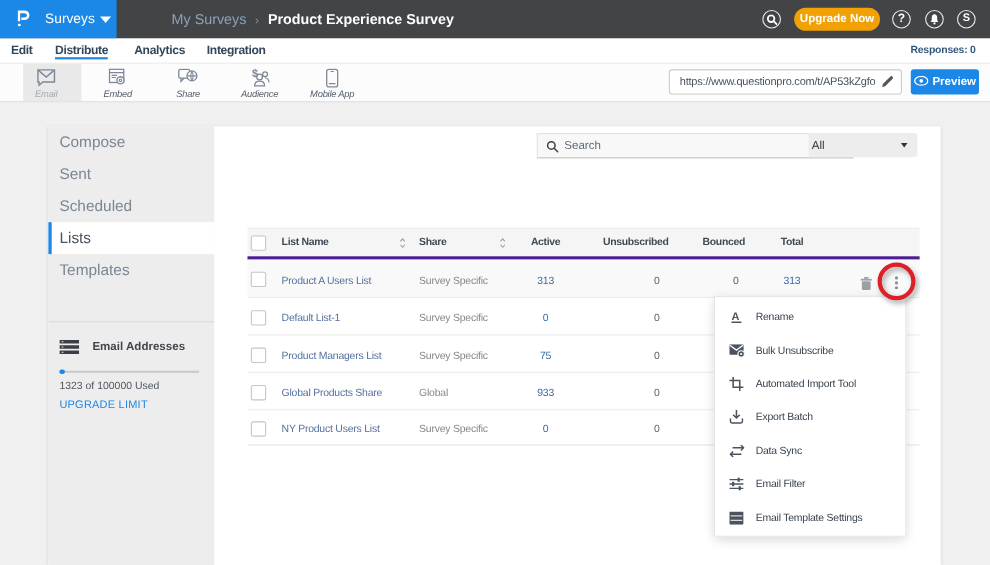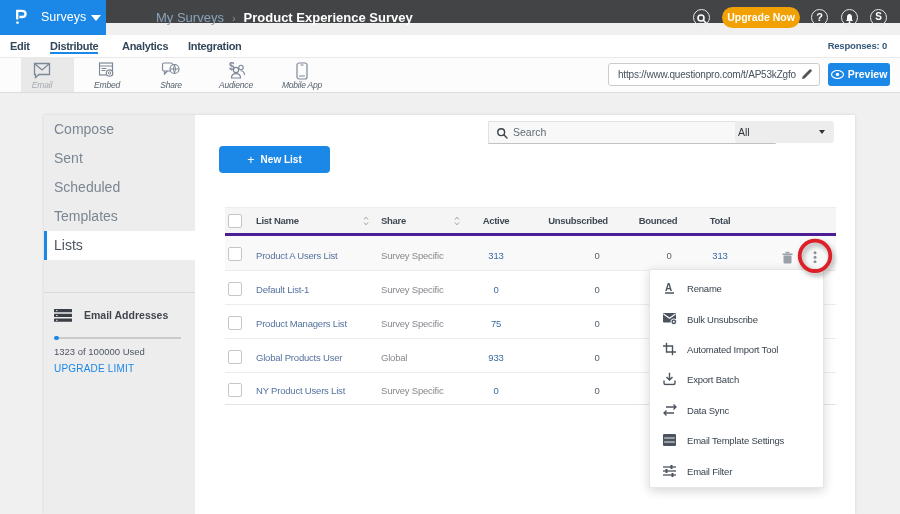--- a/index.html
+++ b/index.html
@@ -1,20 +1,20 @@
 <!DOCTYPE html>
 <html><head>
 <meta charset="utf-8">
 <style>
 * { margin:0; padding:0; box-sizing:border-box; }
 html,body { width:900px; height:514px; overflow:hidden; }
 body { font-family:"Liberation Sans", sans-serif; position:relative; background:#f0f0f1; }
 
 
-.topbar { position:absolute; left:0; top:0; width:900px; height:23px; background:#434446; }
+.topbar { position:absolute; left:0; top:0; width:900px; height:35px; background:#434446; }
 .logoblk { position:absolute; left:0; top:0; width:106px; height:35px; background:#1b87e6; }
 .logoblk svg.plogo { position:absolute; left:23px; top:8px; }
 .brand { position:absolute; left:41px; top:0; height:35px; line-height:35px; color:#fff; font-size:12.5px; }
 .caret-w { position:absolute; left:91px; top:15px; width:0; height:0; border-left:5px solid transparent; border-right:5px solid transparent; border-top:6px solid #fff; }
 .crumbs { position:absolute; left:128px; top:0; height:35px; line-height:35px; font-size:13px; white-space:nowrap; }
 .crumbs .c1 { color:#8ba3ba;margin-left:28px; }
 .crumbs .sep { color:#909090; font-size:11px; padding:0 8px; }
 .crumbs .c2 { color:#fff; font-weight:700;text-align:center; }
 .circ { position:absolute; top:9px; width:17px; height:17px; border:1.4px solid #e7e9ea; border-radius:50%; color:#fff; text-align:center; }
 .circ.q { font-size:11px; font-weight:700; line-height:14px; }
@@ -183,22 +183,22 @@
       <ellipse cx="6.5" cy="4.5" rx="6" ry="4" fill="none" stroke="#fff" stroke-width="1.2"></ellipse>
       <circle cx="6.5" cy="4.5" r="1.7" fill="#fff"></circle>
     </svg>Preview</div>
 </div>
 
 <div class="card">
   <div class="side">
     <div class="sitem">Compose</div>
     <div class="sitem">Sent</div>
     <div class="sitem">Scheduled</div>
+    <div class="sitem active">Lists</div>
     <div class="sitem">Templates</div>
-    <div class="sitem active">Lists</div>
     <div class="sdivide"></div>
     <svg style="position:absolute; left:10px; top:194px;" width="18" height="13" viewBox="0 0 18 13">
       <rect x="0" y="0" width="18" height="3.2" rx="0.5" fill="#3a3f45"></rect>
       <rect x="0" y="4.8" width="18" height="3.2" rx="0.5" fill="#3a3f45"></rect>
       <rect x="0" y="9.6" width="18" height="3.2" rx="0.5" fill="#3a3f45"></rect>
       <rect x="2" y="1.2" width="1.6" height="0.9" fill="#ededee"></rect>
       <rect x="2" y="6" width="1.6" height="0.9" fill="#ededee"></rect>
       <rect x="2" y="10.8" width="1.6" height="0.9" fill="#ededee"></rect>
     </svg>
     <div class="eah">Email Addresses</div>
@@ -214,21 +214,20 @@
       <svg style="position:absolute; left:8px; top:6px;" width="11" height="11" viewBox="0 0 11 11">
         <circle cx="4.2" cy="4.2" r="3.4" fill="none" stroke="#3c434a" stroke-width="1.4"></circle>
         <line x1="6.8" y1="6.8" x2="10" y2="10" stroke="#3c434a" stroke-width="1.4" stroke-linecap="round"></line>
       </svg>
       <span class="ph">Search</span>
     </div>
     <div class="allbox">
         <span class="t">All</span>
         <span class="c"></span>
       </div>
-    <div class="newlist"><span class="plus">+</span>New List</div>
 
     <div class="tbl">
       <div class="trow head">
         <span class="cbx"></span>
         <span class="cell hc" style="left:31px;">List Name</span>
         <svg class="sorti" style="left:137px;" width="8" height="10" viewBox="0 0 8 10">
             <path d="M2 3.5 L4 1.2 L6 3.5 M2 6.5 L4 8.8 L6 6.5" fill="none" stroke="#9aa0a6" stroke-width="1"></path>
           </svg>
         <span class="cell hc" style="left:156px;">Share</span>
         <svg class="sorti" style="left:228px;" width="8" height="10" viewBox="0 0 8 10">
@@ -275,21 +274,21 @@
         <span class="cell lname" style="left:31px;">Product Managers List</span>
         <span class="cell typ" style="left:156px;">Survey Specific</span>
         <span class="cell numb ctr" style="left:241px; width:60px;">75</span>
         <span class="cell numg ctr" style="left:342px; width:60px;">0</span>
         <span class="cell numg ctr" style="left:414px; width:60px;">0</span>
         <span class="cell numb ctr" style="left:465px; width:60px;">0</span>
       </div>
 
       <div class="trow r mid">
         <span class="cbx"></span>
-        <span class="cell lname" style="left:31px;">Global Products User</span>
+        <span class="cell lname" style="left:31px;">Global Products Share</span>
         <span class="cell typ" style="left:156px;">Global</span>
         <span class="cell numb ctr" style="left:241px; width:60px;">933</span>
         <span class="cell numg ctr" style="left:342px; width:60px;">0</span>
         <span class="cell numg ctr" style="left:414px; width:60px;">0</span>
         <span class="cell numb ctr" style="left:465px; width:60px;">0</span>
       </div>
 
       <div class="trow r mid last">
         <span class="cbx"></span>
         <span class="cell lname" style="left:31px;">NY Product Users List</span>
@@ -332,37 +331,37 @@
       <path d="M1 8 V10.5 Q1 12 2.5 12 H10.5 Q12 12 12 10.5 V8" fill="none" stroke="#4b545e" stroke-width="1.4"></path>
     </svg>
     <span class="mt">Export Batch</span>
   </div>
   <div class="mitem">
     <svg class="mi" width="14" height="12" viewBox="0 0 14 12">
       <path d="M3 3 H13 M10.5 0.5 L13 3 L10.5 5.5" fill="none" stroke="#4b545e" stroke-width="1.3"></path>
       <path d="M11 9 H1 M3.5 6.5 L1 9 L3.5 11.5" fill="none" stroke="#4b545e" stroke-width="1.3"></path>
     </svg>
     <span class="mt">Data Sync</span>
-  </div>
-  <div class="mitem">
-    <svg class="mi" width="13" height="12" viewBox="0 0 13 12">
-      <rect x="0" y="0" width="13" height="12" rx="1" fill="#4b545e"></rect>
-      <line x1="1.2" y1="4" x2="11.8" y2="4" stroke="#fff" stroke-width="0.9"></line>
-      <line x1="1.2" y1="8" x2="11.8" y2="8" stroke="#fff" stroke-width="0.9"></line>
-    </svg>
-    <span class="mt">Email Template Settings</span>
   </div>
   <div class="mitem">
     <svg class="mi" width="13" height="12" viewBox="0 0 13 12">
       <line x1="0" y1="2" x2="13" y2="2" stroke="#4b545e" stroke-width="1.3"></line>
       <rect x="7.5" y="0" width="2" height="4" fill="#4b545e"></rect>
       <line x1="0" y1="6" x2="13" y2="6" stroke="#4b545e" stroke-width="1.3"></line>
       <rect x="2.5" y="4" width="2" height="4" fill="#4b545e"></rect>
       <line x1="0" y1="10" x2="13" y2="10" stroke="#4b545e" stroke-width="1.3"></line>
       <rect x="8.5" y="8" width="2" height="4" fill="#4b545e"></rect>
     </svg>
     <span class="mt">Email Filter</span>
   </div>
+  <div class="mitem">
+    <svg class="mi" width="13" height="12" viewBox="0 0 13 12">
+      <rect x="0" y="0" width="13" height="12" rx="1" fill="#4b545e"></rect>
+      <line x1="1.2" y1="4" x2="11.8" y2="4" stroke="#fff" stroke-width="0.9"></line>
+      <line x1="1.2" y1="8" x2="11.8" y2="8" stroke="#fff" stroke-width="0.9"></line>
+    </svg>
+    <span class="mt">Email Template Settings</span>
+  </div>
 </div>
 
 <svg class="overlay" style="left:790px; top:231px;" width="55" height="55" viewBox="0 0 55 55">
   <ellipse cx="25" cy="24.8" rx="15.3" ry="15.2" fill="none" stroke="#dd2027" stroke-width="3.8" filter="drop-shadow(2.5px 3.5px 2.5px rgba(110,110,110,.6))"></ellipse>
 </svg>
 
 </body></html>

